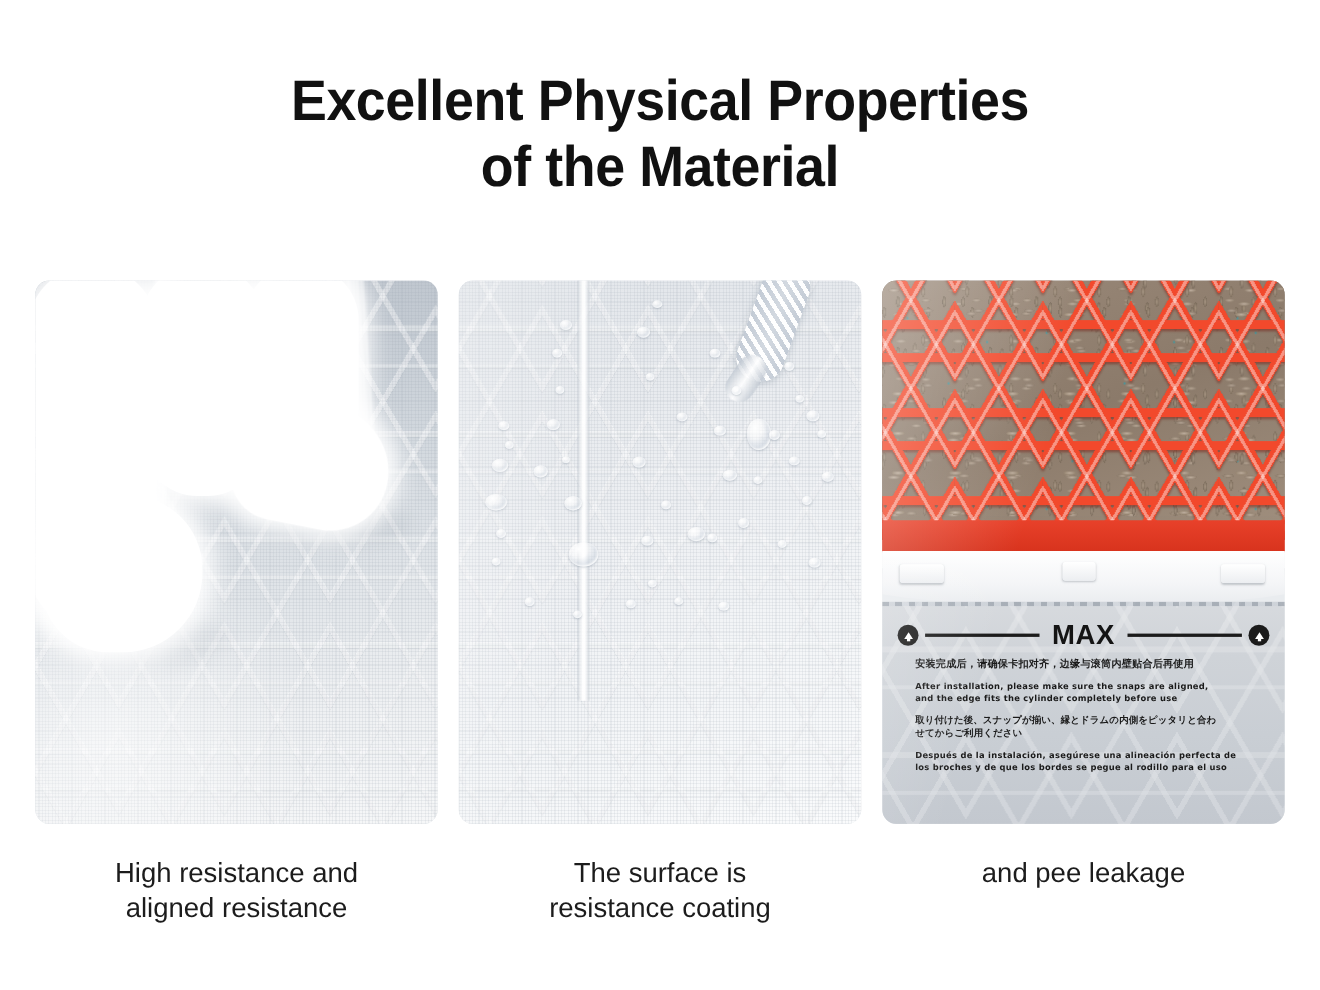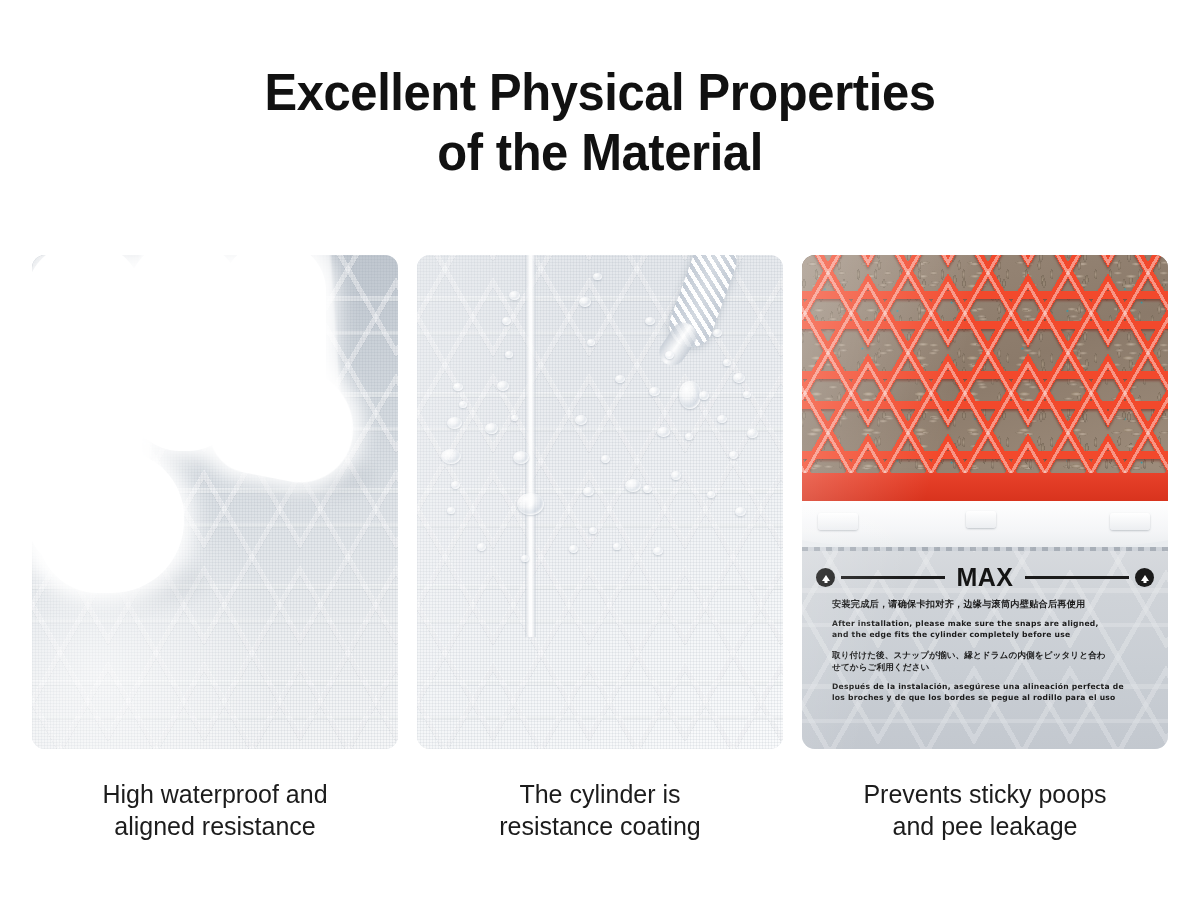--- a/index.html
+++ b/index.html
@@ -600,26 +600,25 @@
           </div>
         </div>
       </div>
 
       <div class="p3-sheen"></div>
     </div>
   </div>
 
   <div class="captions">
     <div class="caption">
-      <span class="cl">High waterproof and</span>
+      <span class="cl">High resistance and</span>
       <span class="cl">aligned resistance</span>
     </div>
     <div class="caption">
-      <span class="cl">The cylinder is</span>
+      <span class="cl">The surface is</span>
       <span class="cl">resistance coating</span>
     </div>
     <div class="caption">
-      <span class="cl">Prevents sticky poops</span>
       <span class="cl">and pee leakage</span>
     </div>
   </div>
 
 </div>
 
 </body></html>

